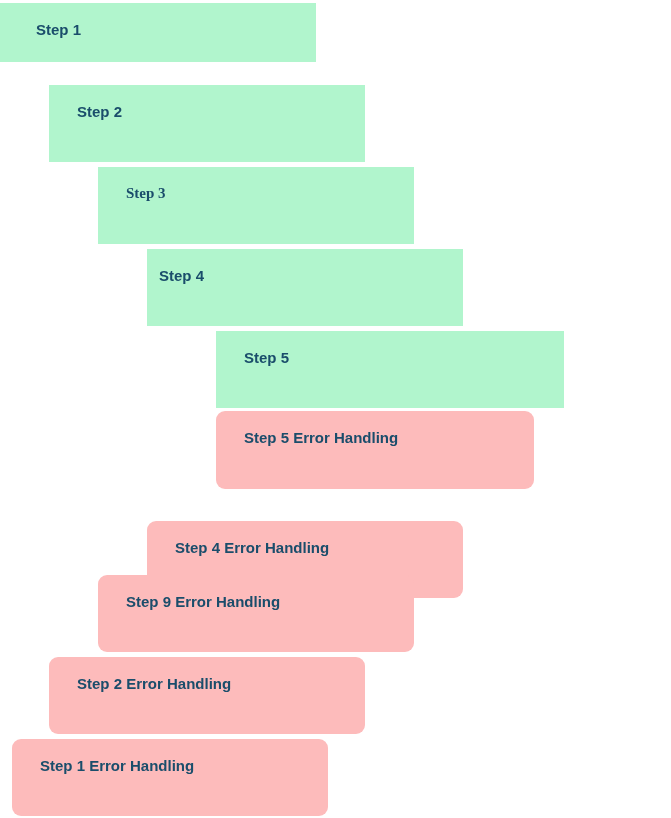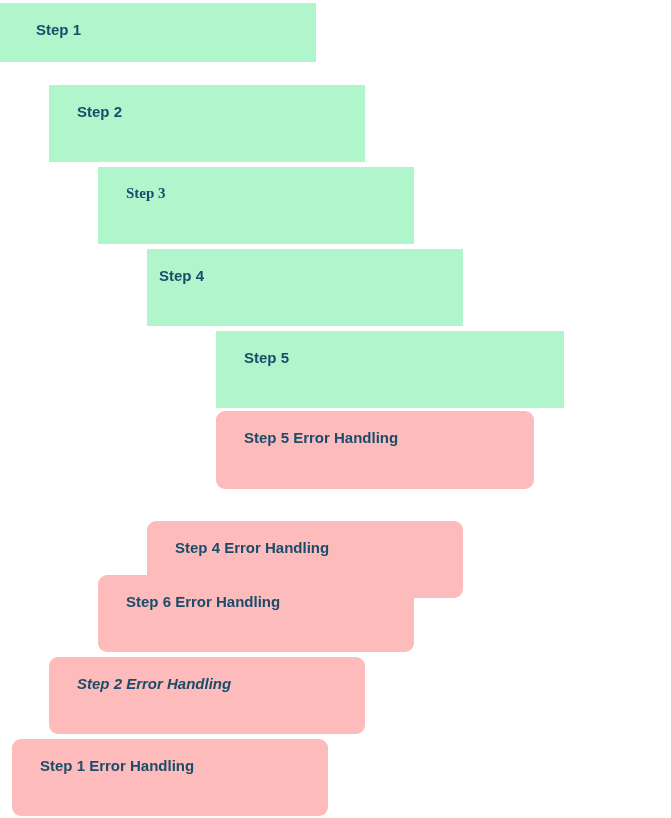--- a/index.html
+++ b/index.html
@@ -31,28 +31,28 @@
     
     .b0 { left: 0px;   top: 3px;   width: 316px; height: 59px; padding-left: 36px; }
     .b1 { left: 49px;  top: 85px;  width: 316px; height: 77px; }
     .b2 { left: 98px;  top: 167px; width: 316px; height: 77px; font-family: Liberation Serif, serif; }
     .b3 { left: 147px; top: 249px; width: 316px; height: 77px; padding-left: 12px; }
     .b4 { left: 216px; top: 331px; width: 348px; height: 77px; }
     
     .b5 { left: 216px; top: 411px; width: 318px; height: 78px; }
     .b6 { left: 147px; top: 493px; width: 316px; height: 77px; margin-top: 28px; }
     .b7 { left: 98px;  top: 575px; width: 316px; height: 77px; }
-    .b8 { left: 49px;  top: 657px; width: 316px; height: 77px; font-style: italic; }
+    .b8 { left: 49px;  top: 657px; width: 316px; height: 77px; }
     .b9 { left: 12px;   top: 739px; width: 316px; height: 77px; }
   </style>
 </head>
 <body>
 
 <div class="block step-block b0"><span>Step 1</span></div>
 <div class="block step-block b1"><span>Step 2</span></div>
 <div class="block step-block b2"><span>Step 3</span></div>
 <div class="block step-block b3"><span>Step 4</span></div>
 <div class="block step-block b4"><span>Step 5</span></div>
 <div class="block error-block b5"><span>Step 5 Error Handling</span></div>
 <div class="block error-block b6"><span>Step 4 Error Handling</span></div>
-<div class="block error-block b7"><span>Step 6 Error Handling</span></div>
+<div class="block error-block b7"><span>Step 9 Error Handling</span></div>
 <div class="block error-block b8"><span>Step 2 Error Handling</span></div>
 <div class="block error-block b9"><span>Step 1 Error Handling</span></div>
 
 </body></html>

